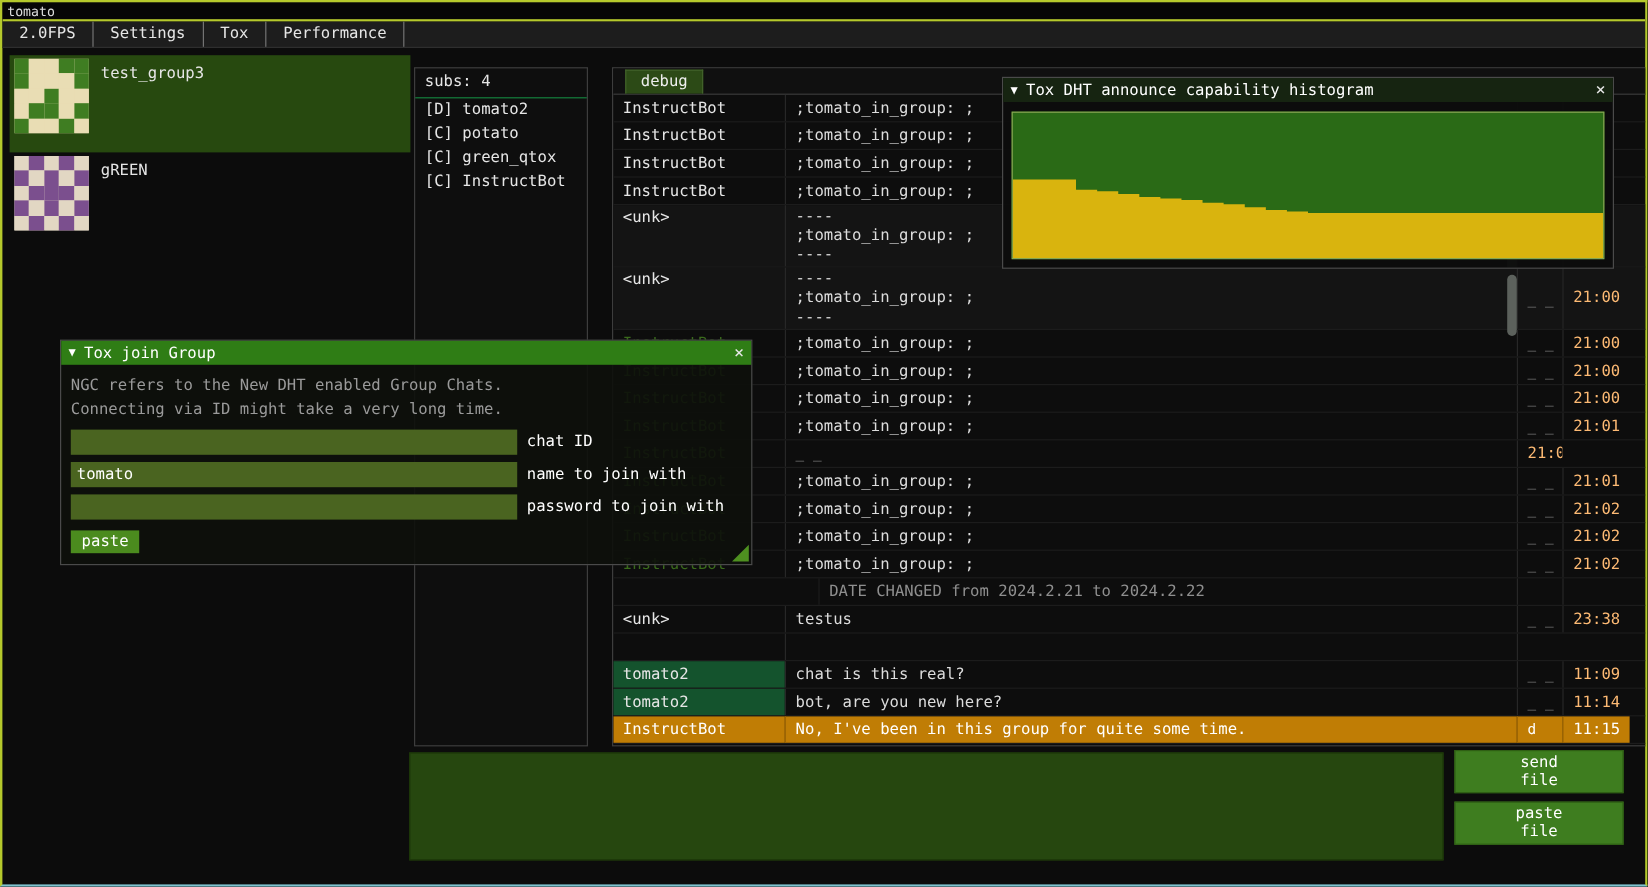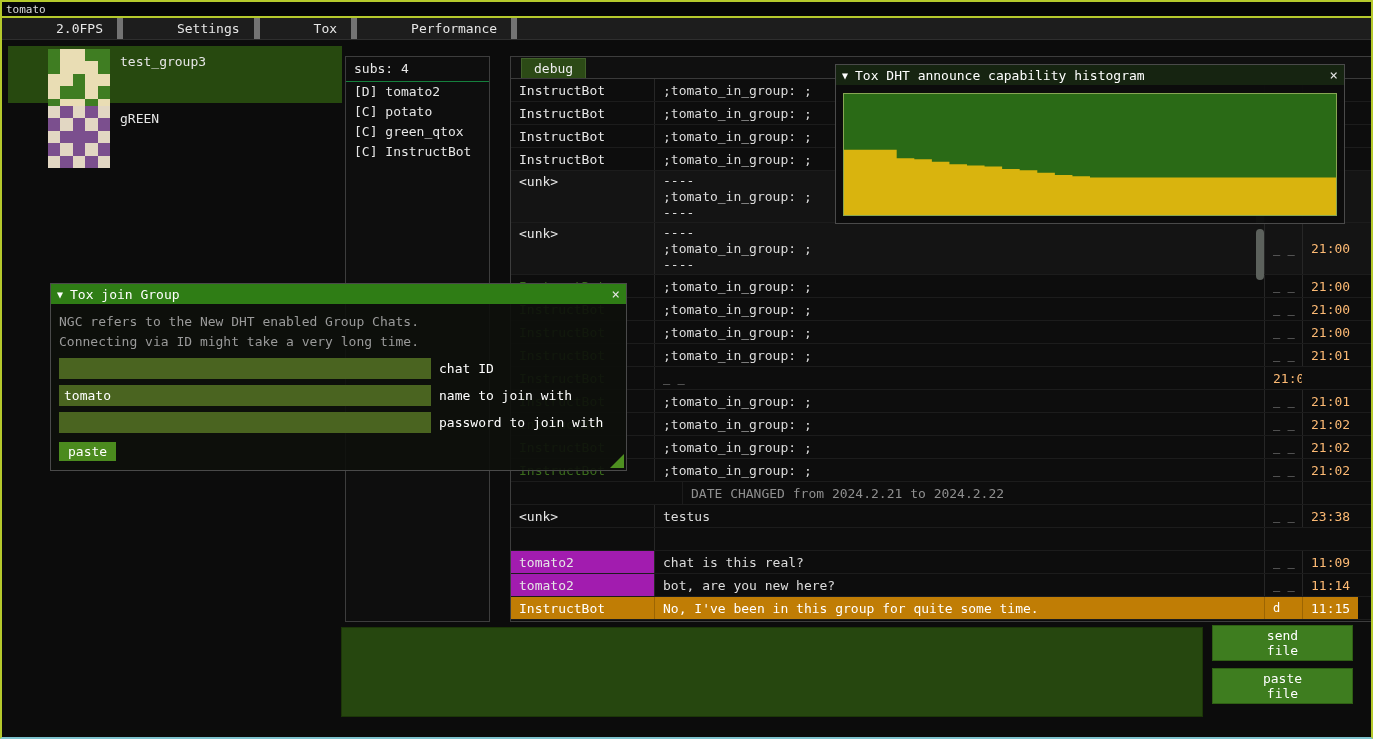--- a/index.html
+++ b/index.html
@@ -5,24 +5,24 @@
   * { box-sizing: border-box; }
   body { margin:0; background:#000; font-family:"DejaVu Sans Mono", monospace; }
   .app { position:relative; width:1373px; height:739px; background:#0c0c0c;
          border:2px solid #b5c92c; border-bottom-color:#7fc4cf; overflow:hidden;
          color:#e6e6e6; font-size:13px; }
   
   .titlebar { height:16px; background:#060606; border-bottom:2px solid #b5c92c;
               display:flex; align-items:center; padding-left:4px; font-size:11px; color:#ddd; }
   .menubar { height:22px; background:#1d1d1d; border-bottom:1px solid #2e2e2e;
              display:flex; align-items:stretch; }
-  .mitem { padding:3px 14px; display:flex; align-items:center; border-right:6px solid #737373; cursor:default;margin-left:40px; }
+  .mitem { padding:3px 14px; display:flex; align-items:center; border-right:1px solid #737373; cursor:default; }
   
   .groups { position:absolute; left:6px; top:44px; width:334px; }
-  .group { display:flex; height:57px; align-items:flex-start;padding-left:36px; }
+  .group { display:flex; height:81px; align-items:flex-start; }
   .group.selected { background:#27490f; }
   .avatar { display:grid; grid-template-columns:repeat(5,1fr); grid-template-rows:repeat(5,1fr);
             width:62px; height:62px; margin:3px 0 0 4px; flex:none; }
   .gname { margin:8px 0 0 10px; }
   
   .subs { position:absolute; left:343px; top:54px; width:145px; height:566px;
           background:#0e0e0e; border:1px solid #3d3d3d; }
   .subs-h { padding:4px 8px 5px 8px; border-bottom:1px solid #15803d; }
   .sub-item { padding:1px 8px; height:20px; line-height:18px; white-space:nowrap; }
   
@@ -40,21 +40,21 @@
   .c-msg { border-left:1px solid #272727; color:#dcdcdc; }
   .c-ind { border-left:1px solid #272727; color:#8f8f8f; font-size:12px; padding-left:5px; }
   .c-time { border-left:1px solid #272727; padding-left:6px; color:#fdba74; }
   .c-sp { padding:0; }
   .crow.m { height:52px; background:#141414; }
   .crow.m .c-name { align-items:flex-start; padding-top:3px; }
   .crow.m .c-msg { display:block; padding-top:2px; line-height:16px; }
   .crow.m .c-msg span { display:block; }
   .crow.f .c-name { color:#3a6b1c; }
   .crow.s .c-msg { color:#8f8f8f; border-left-color:#1c1c1c;margin-left:28px; }
-  .crow.p .c-name { background:#a21caf; }
+  .crow.p .c-name { background:#14532d; }
   .crow.h > div { background:#c07d05; color:#fff; }
   .crow.h .c-msg, .crow.h .c-time, .crow.h .c-ind { border-left-color:#9c6503; color:#fff; }
   .crow.h .c-sp { background:transparent; }
   .mscroll { position:absolute; left:745px; top:6px; width:8px; height:40px;
              background:#5c615c; border-radius:4px; }
   
   .composer { position:absolute; left:339px; top:625px; width:862px; height:90px; }
   .composer textarea { width:100%; height:100%; background:#26470f; border:1px solid #1c3608;
                        resize:none; outline:none; color:#fff;
                        font-family:"DejaVu Sans Mono", monospace; font-size:13px; }

